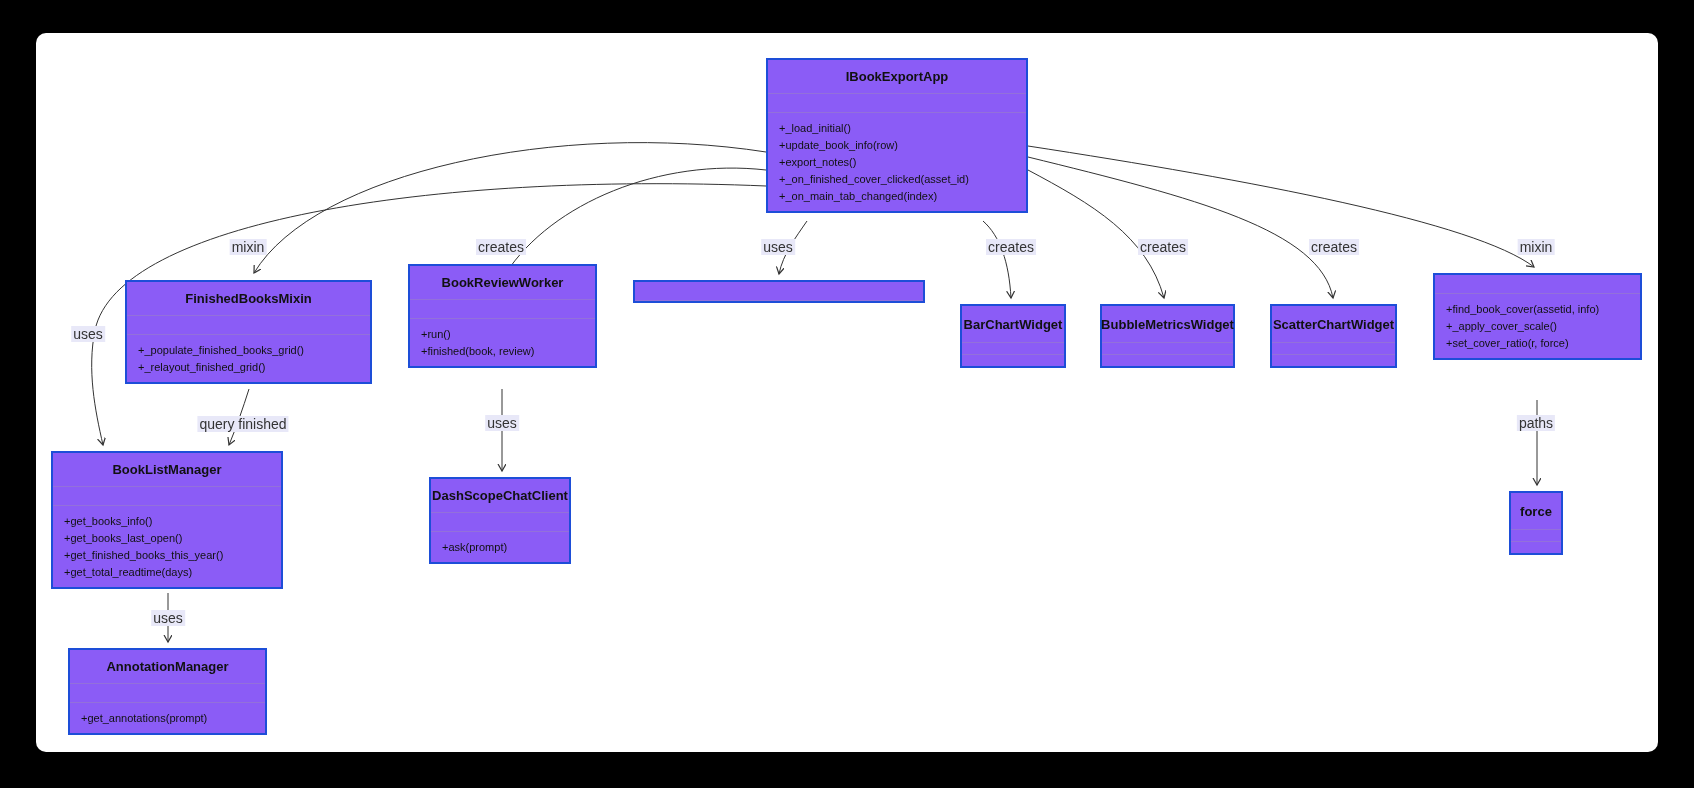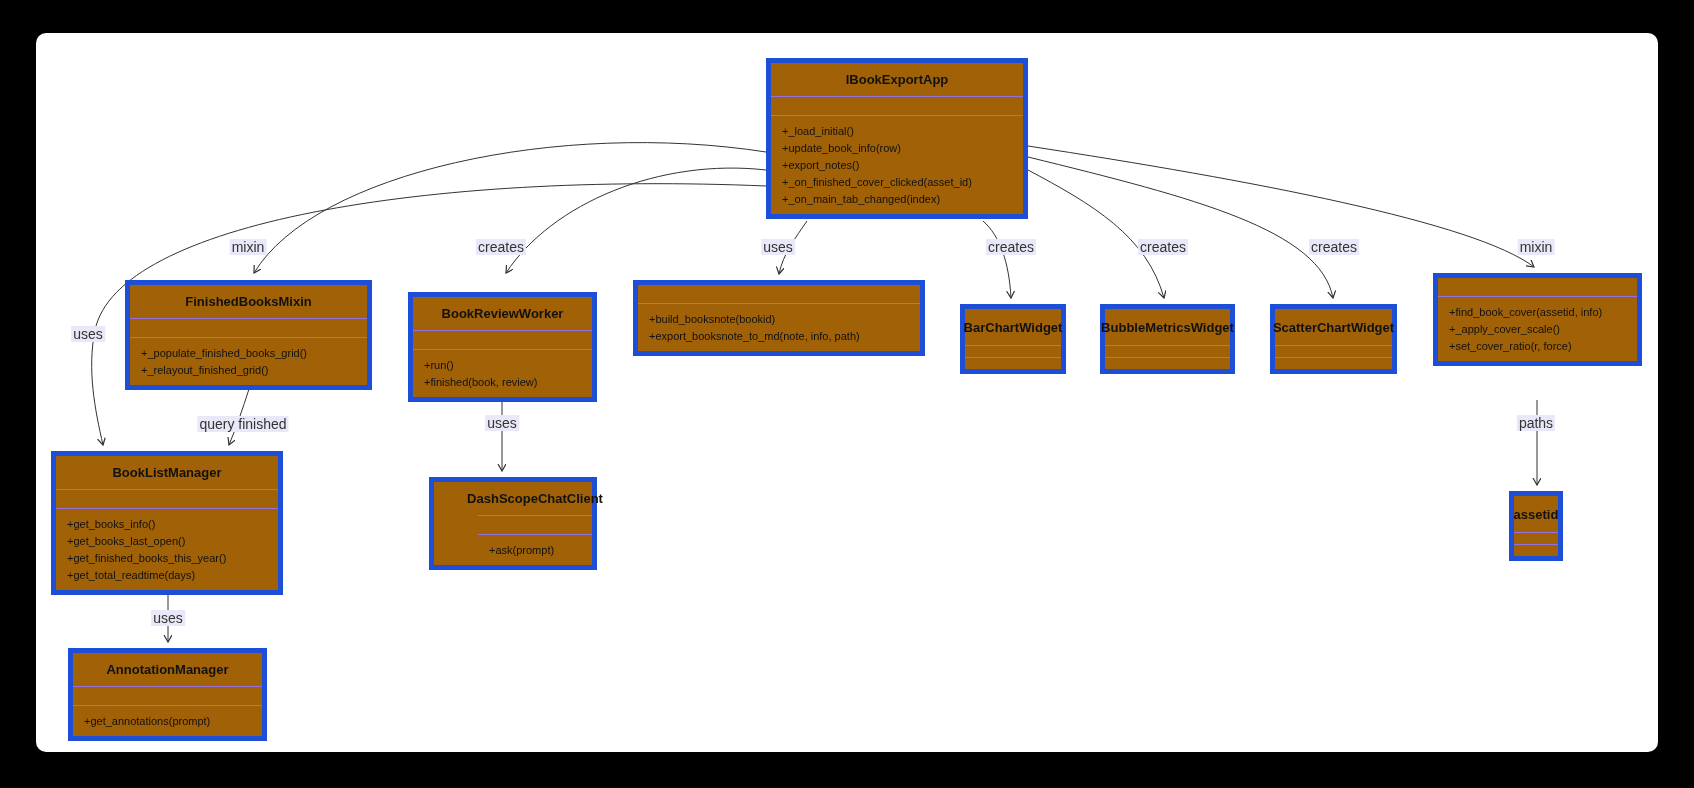--- a/index.html
+++ b/index.html
@@ -8,22 +8,22 @@
     background:#000;overflow:hidden;
     font-family:"Liberation Sans", sans-serif;
   }
   .canvas{
     position:absolute;left:36px;top:33px;width:1622px;height:719px;
     background:#ffffff;border-radius:10px;
   }
   svg.edges{position:absolute;left:0;top:0;width:1694px;height:788px;pointer-events:none;}
   .uml-class{
     position:absolute;
-    background:#a16207;
-    border:5px solid #1d4ed8;
+    background:#8b5cf6;
+    border:2px solid #1d4ed8;
     box-sizing:border-box;
     color:#131300;
   }
   .uml-title{
     font-weight:bold;font-size:13px;color:#111;
     text-align:center;border-bottom:1px solid #9370DB;
     display:flex;align-items:center;justify-content:center;
     height:34px;box-sizing:border-box;
   }
   .uml-attrs{
@@ -82,35 +82,31 @@
 
 <div class="uml-class" style="left:125px;top:280px;width:247px;">
   <div class="uml-title">FinishedBooksMixin</div>
   <div class="uml-attrs"></div>
   <div class="uml-methods">
     <div class="m">+_populate_finished_books_grid()</div>
     <div class="m">+_relayout_finished_grid()</div>
   </div>
 </div>
 
-<div class="uml-class" style="left:408px;top:292px;width:189px;">
+<div class="uml-class" style="left:408px;top:264px;width:189px;">
   <div class="uml-title">BookReviewWorker</div>
   <div class="uml-attrs"></div>
   <div class="uml-methods">
     <div class="m">+run()</div>
     <div class="m">+finished(book, review)</div>
   </div>
 </div>
 
 <div class="uml-class" style="left:633px;top:280px;width:292px;">
   <div class="uml-attrs"></div>
-  <div class="uml-methods">
-    <div class="m">+build_booksnote(bookid)</div>
-    <div class="m">+export_booksnote_to_md(note, info, path)</div>
-  </div>
 </div>
 
 <div class="uml-class small-box" style="left:960px;top:304px;width:106px;">
   <div class="uml-title">BarChartWidget</div>
   <div class="uml-empty-row"></div>
   <div class="uml-empty-row"></div>
 </div>
 
 <div class="uml-class small-box" style="left:1100px;top:304px;width:135px;">
   <div class="uml-title">BubbleMetricsWidget</div>
@@ -137,38 +133,38 @@
   <div class="uml-title">BookListManager</div>
   <div class="uml-attrs"></div>
   <div class="uml-methods">
     <div class="m">+get_books_info()</div>
     <div class="m">+get_books_last_open()</div>
     <div class="m">+get_finished_books_this_year()</div>
     <div class="m">+get_total_readtime(days)</div>
   </div>
 </div>
 
-<div class="uml-class" style="left:429px;top:477px;width:168px;padding-left:44px;">
+<div class="uml-class" style="left:429px;top:477px;width:142px;">
   <div class="uml-title">DashScopeChatClient</div>
   <div class="uml-attrs"></div>
   <div class="uml-methods">
     <div class="m">+ask(prompt)</div>
   </div>
 </div>
 
 <div class="uml-class" style="left:68px;top:648px;width:199px;">
   <div class="uml-title">AnnotationManager</div>
   <div class="uml-attrs"></div>
   <div class="uml-methods">
     <div class="m">+get_annotations(prompt)</div>
   </div>
 </div>
 
 <div class="uml-class small-box" style="left:1509px;top:491px;width:54px;">
-  <div class="uml-title">assetid</div>
+  <div class="uml-title">force</div>
   <div class="uml-empty-row"></div>
   <div class="uml-empty-row"></div>
 </div>
 
 <div class="edge-label" style="left:248px;top:247px;">mixin</div>
 <div class="edge-label" style="left:501px;top:247px;">creates</div>
 <div class="edge-label" style="left:778px;top:247px;">uses</div>
 <div class="edge-label" style="left:1011px;top:247px;">creates</div>
 <div class="edge-label" style="left:1163px;top:247px;">creates</div>
 <div class="edge-label" style="left:1334px;top:247px;">creates</div>

